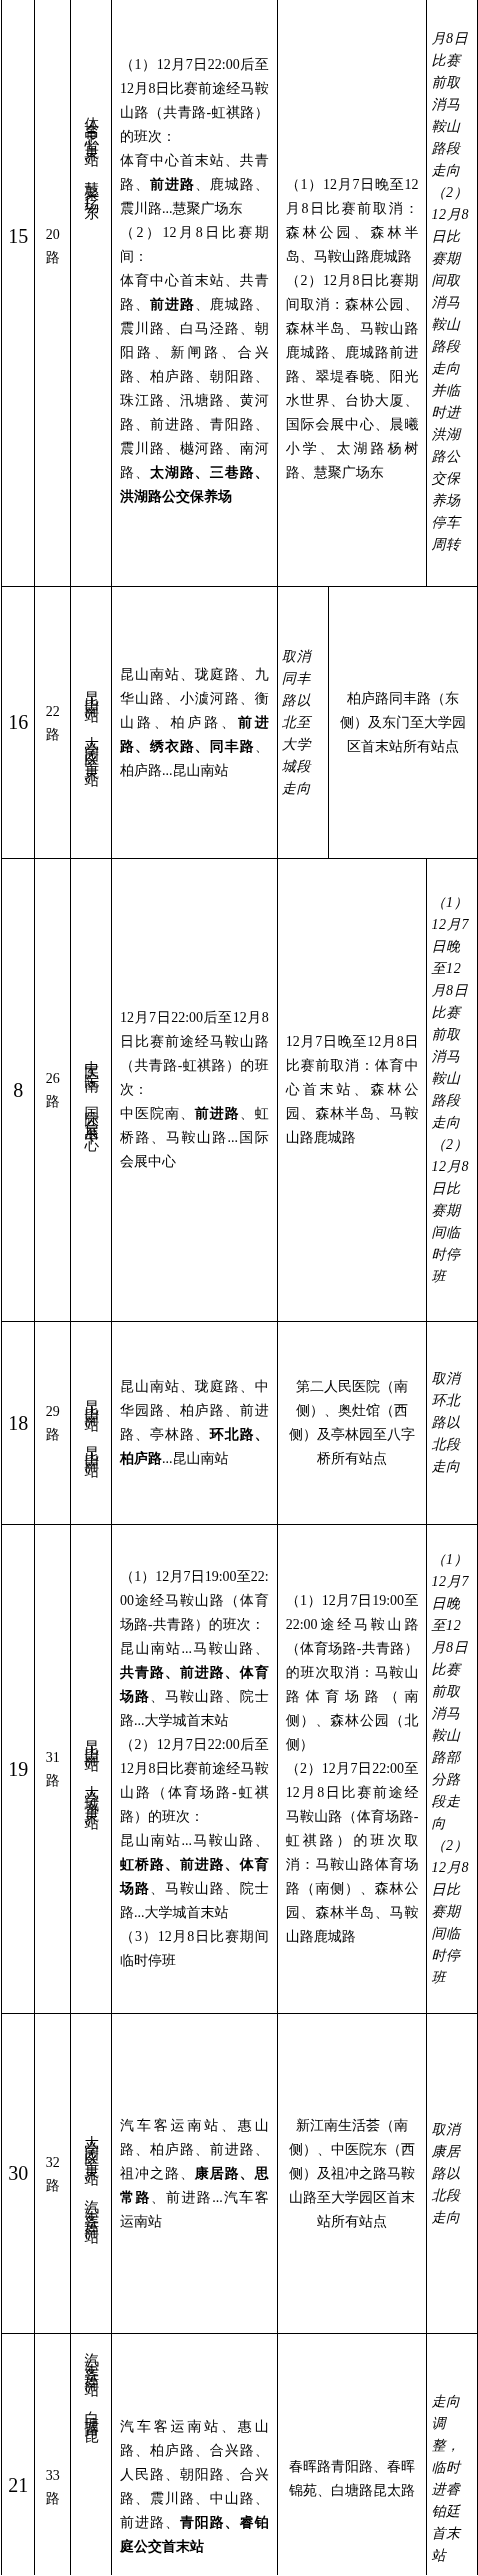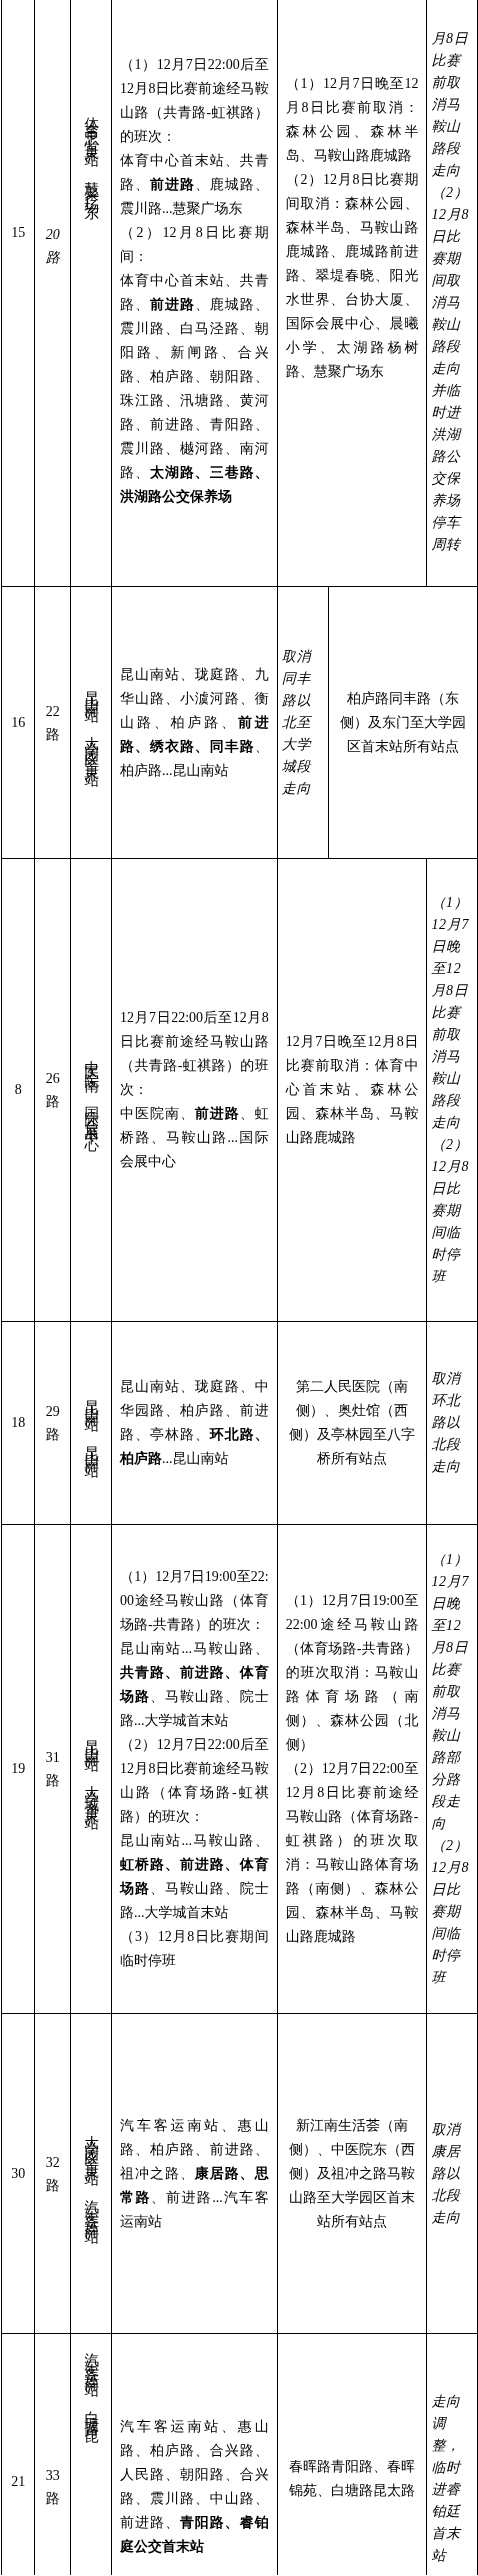--- a/index.html
+++ b/index.html
@@ -7,41 +7,41 @@
   .page {
     position:relative; width:479px; height:2576px; overflow:hidden;
     background:#ffffff; color:#000;
     font-family:"Liberation Serif","DejaVu Serif",serif;
   }
   .tbl { position:absolute; left:1.3px; top:0; width:477px; border-left:1.3px solid #000; }
   .row { display:flex; align-items:stretch; border-top:1.3px solid #000; overflow:hidden; }
   .row.first { border-top:none; }
   .r0{height:586px}.r1{height:272px}.r2{height:463px}.r3{height:203px}.r4{height:489px}.r5{height:320px}.r6{height:242px}
   .cell { border-right:1.3px solid #000; display:flex; align-items:center; justify-content:center; overflow:hidden; }
-  .c1 { width:33px; font-size:14px; }
+  .c1 { width:33px; font-size:20px; }
   .c2 { width:36px; font-size:14px; }
   .c2 .rt { width:17.3px; line-height:23px; text-align:center; word-break:break-all; }
   .c3 { width:41px; }
   .c3 .vname { writing-mode:vertical-rl; text-orientation:upright; font-size:14.6px; letter-spacing:6px; line-height:1.2; }
   .c4 { width:166px; padding:0 8px; font-size:14px; }
   .c4 .txt { width:100%; text-align:justify; word-break:break-all; line-height:24px; }
   .c5 { width:150px; padding:0 8px; font-size:14px; }
   .c5 .txt { width:100%; line-height:24px; word-break:break-all; }
   .c5.just .txt { text-align:justify; }
   .c5.cent .txt { text-align:center; }
   .c6 { width:51px; padding:0 6px 0 4px; font-size:14px; }
   .c6 .txt { width:100%; line-height:22px; word-break:break-all; letter-spacing:0.7px; text-align:left;font-style:italic; }
   .b { font-weight:bold; }
   
   .r0 .cell { align-items:flex-start; }
   .r0 .c1 { padding-top:225px; }
-  .r0 .c2 { padding-top:223px;font-style:italic; }
+  .r0 .c2 { padding-top:223px; }
   .r0 .c3 { padding-top:105px; }
   .r0 .c4 { padding-top:53px; }
-  .r0 .c5 { padding-top:72px; }
+  .r0 .c5 { padding-top:72px;align-items:center; }
   .r0 .c6 { padding-top:28px; }
   
   .r6 .cell { align-items:flex-start; }
   .r6 .c1 { padding-top:140px; }
   .r6 .c2 { padding-top:130px; }
   .r6 .c3 { padding-top:6.6px; }
   .r6 .c4 { padding-top:81px; }
   .r6 .c5 { padding-top:121px; }
   .r6 .c6 { padding-top:57px; }
 </style>

